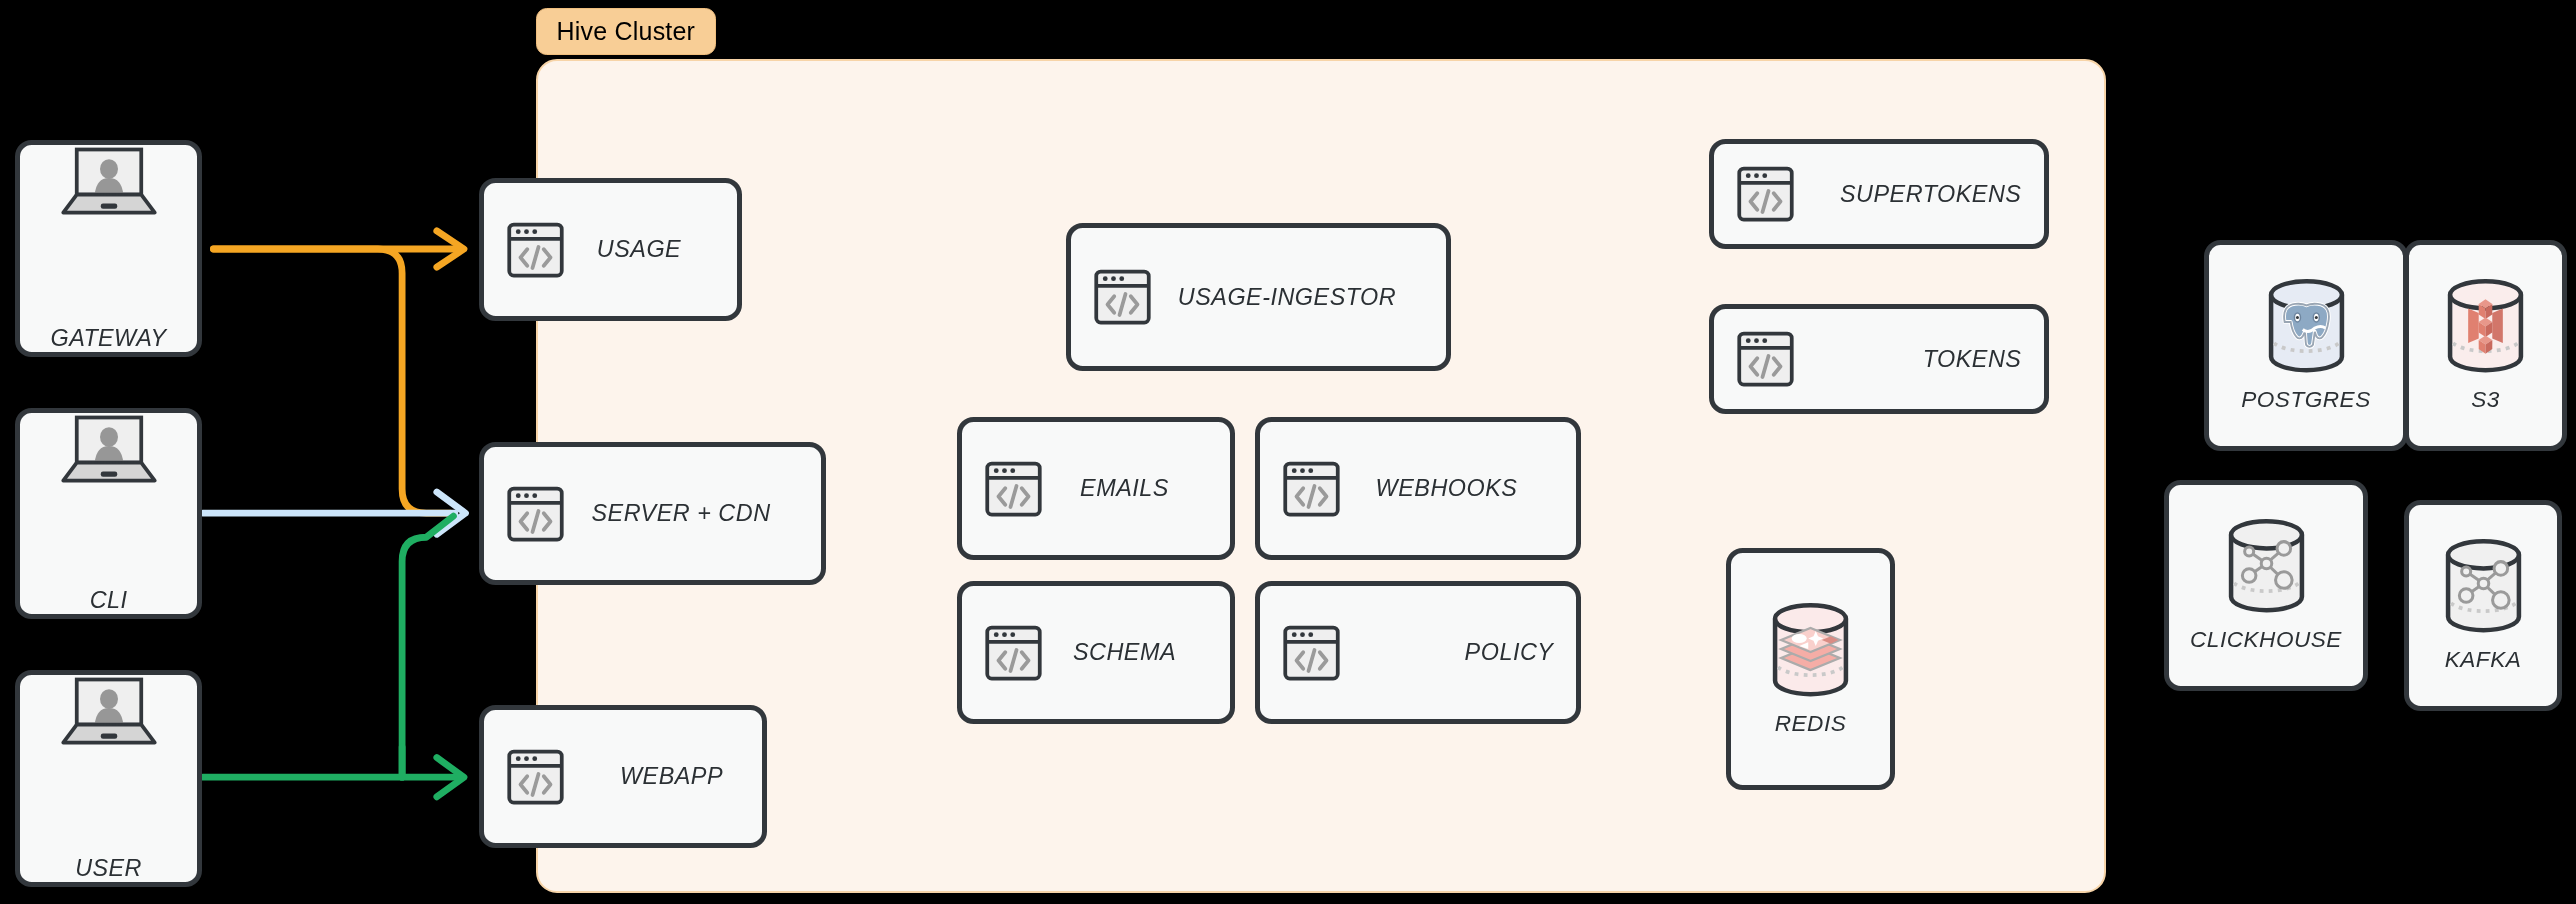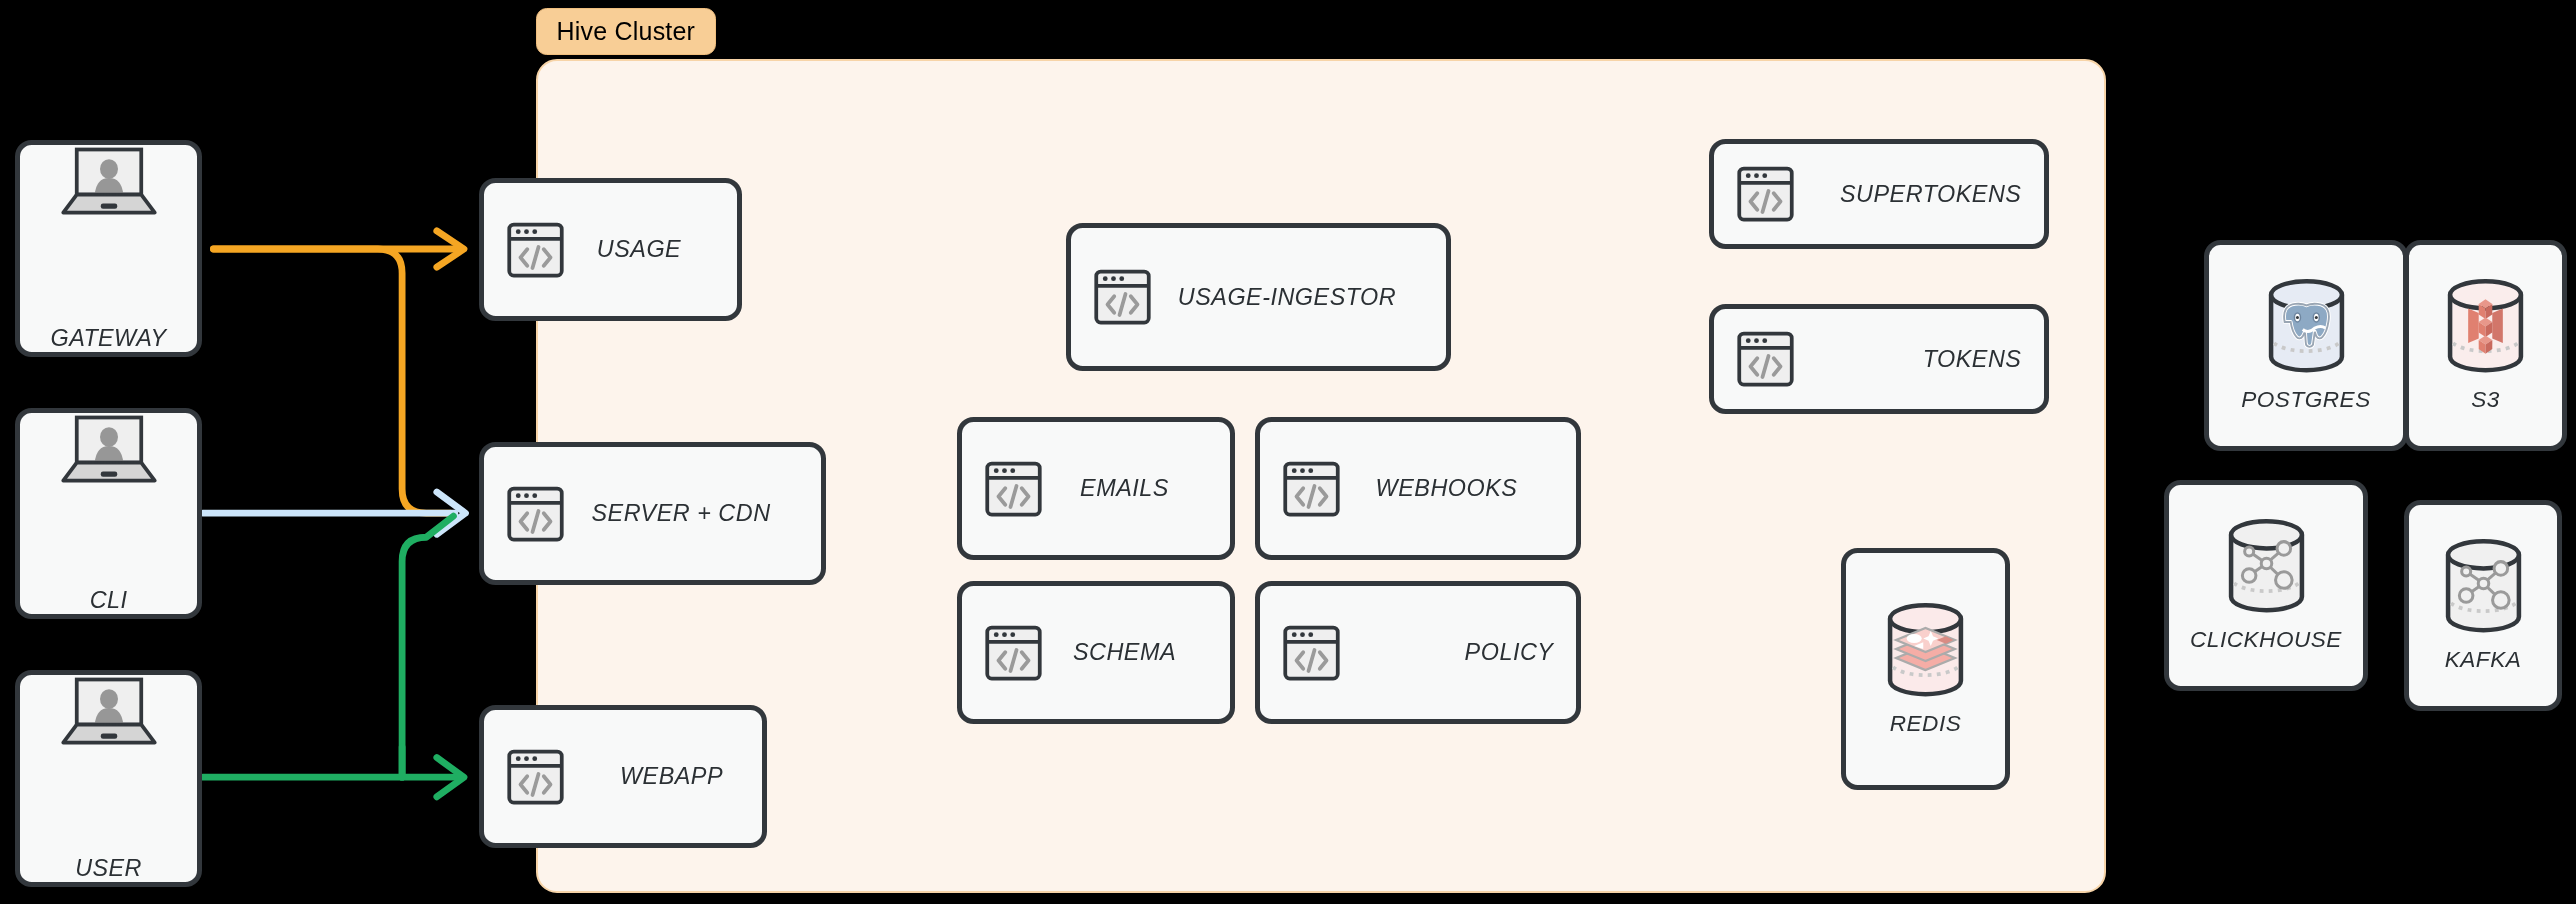--- a/index.html
+++ b/index.html
@@ -300,21 +300,21 @@
         <path d="M 3 22 H 73" stroke="#32373C" stroke-width="5"></path>
         <circle cx="15" cy="12.5" r="3.2" fill="#32373C"></circle>
         <circle cx="26" cy="12.5" r="3.2" fill="#32373C"></circle>
         <circle cx="37" cy="12.5" r="3.2" fill="#32373C"></circle>
         <path d="M 27 36 L 18 47 L 27 58 M 49 36 L 58 47 L 49 58 M 42 33 L 34 61" stroke="#9A9A9A" stroke-width="5" fill="none" stroke-linecap="round" stroke-linejoin="round"></path>
       </svg>
     </span>
     <span class="lbl">TOKENS</span>
   </div>
 
-  <div class="node store" style="left:1841px; top:548px; width:169px; height:242px;">
+  <div class="node store" style="left:1726px; top:548px; width:169px; height:242px;">
     <span class="cyl">
       <svg viewBox="0 0 134 128" width="101" height="97">
         <path d="M 20 22 V 104 a 47 18 0 0 0 94 0 V 22 Z" fill="#FBEAEA"></path>
         <path d="M 20 22 V 104 a 47 18 0 0 0 94 0 V 22" fill="none" stroke="#32373C" stroke-width="6"></path>
         <ellipse cx="67" cy="22" rx="47" ry="18" fill="#FBEAEA" stroke="#32373C" stroke-width="6"></ellipse>
         <path d="M 24 86 a 47 18 0 0 0 86 0" fill="none" stroke="#C9C9C9" stroke-width="5" stroke-dasharray="5 7"></path>
         <g>
           <path d="M 67 90 L 28 74 L 67 58 L 106 74 Z" fill="#F5ADA6" stroke="#ABABAB" stroke-width="3"></path>
           <path d="M 67 78 L 28 62 L 67 46 L 106 62 Z" fill="#F5ADA6" stroke="#ABABAB" stroke-width="3"></path>
           <path d="M 67 66 L 28 50 L 67 34 L 106 50 Z" fill="#F9D0CC" stroke="#ABABAB" stroke-width="3"></path>

